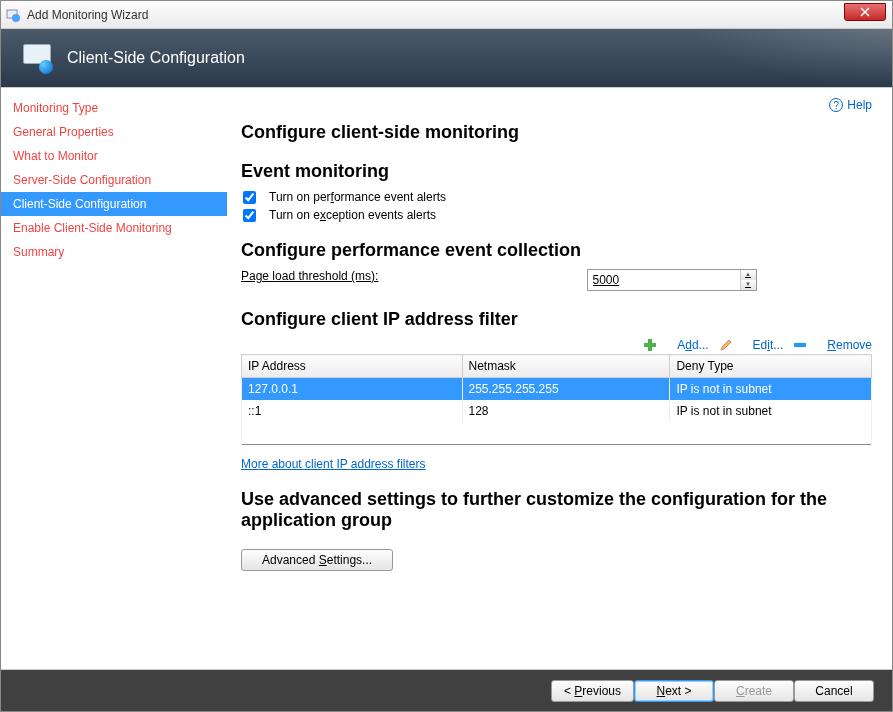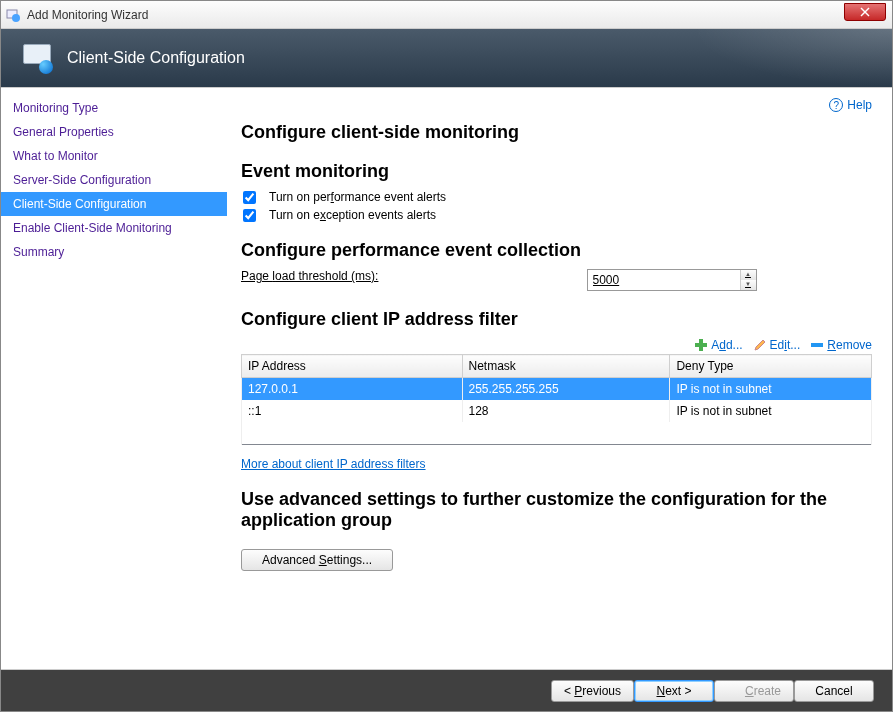--- a/index.html
+++ b/index.html
@@ -12,21 +12,21 @@
 
 .banner { height: 58px; background: linear-gradient(to bottom, #4a5a6a 0%, #3a4a5a 50%, #2a3a4a 100%); display: flex; align-items: center; padding-left: 20px; color: #fff; position: relative; overflow: hidden; }
 .banner::after { content: ""; position: absolute; right: 0; top: 0; width: 200px; height: 100%; background: radial-gradient(ellipse at top right, rgba(255,255,255,0.15), transparent 70%); }
 .banner-icon { width: 32px; height: 32px; margin-right: 14px; position: relative; }
 .banner-icon-screen { width: 28px; height: 20px; background: #e8f0f8; border: 1px solid #9ab; position: absolute; top: 2px; left: 2px; border-radius: 2px; }
 .banner-icon-orb { width: 14px; height: 14px; background: radial-gradient(circle at 30% 30%, #6cf, #06c); border-radius: 50%; position: absolute; bottom: 0; right: 0; }
 .banner-title { font-size: 16px; font-weight: 300; }
 
 .body { display: flex; height: calc(100% - 28px - 58px - 42px); background: #fff; border-top: 1px solid #ccc; }
 .sidebar { width: 226px; background: #fff; padding-top: 8px; }
-.nav-item { padding: 5px 12px; color: #4c1d95; cursor: pointer; }
+.nav-item { padding: 5px 12px; color: #ef4444; cursor: pointer; }
 .nav-item.active { background: #3399ff; color: #fff; }
 
 .content { flex: 1; padding: 10px 20px 10px 14px; position: relative; }
 .help-link { position: absolute; top: 10px; right: 20px; color: #0066cc; cursor: pointer; display: flex; align-items: center; gap: 4px; }
 .help-icon { width: 14px; height: 14px; border: 1px solid #0066cc; border-radius: 50%; display: inline-flex; align-items: center; justify-content: center; font-size: 10px; color: #0066cc; }
 
 h3.section { font-size: 18px; font-weight: bold; margin-top: 18px; margin-bottom: 8px; color: #000; }
 h3.section.first { margin-top: 24px; }
 
 .checkbox-row { display: flex; align-items: center; gap: 13px; margin: 4px 0; padding-left: 2px; }
@@ -35,37 +35,37 @@
 
 .threshold-row { display: flex; gap: 60px; margin-top: 6px; text-decoration: underline; }
 .threshold-col { flex: 1; }
 .threshold-col label { display: block; margin-bottom: 4px; }
 .spinner { display: flex; width: 170px; border: 1px solid #999; background: #fff; }
 .spinner input { flex: 1; border: none; padding: 3px 5px; outline: none; width: 100%; }
 .spinner-btns { width: 16px; display: flex; flex-direction: column; border-left: 1px solid #ccc; }
 .spinner-btn { height: 10px; background: linear-gradient(#fdfdfd,#e5e5e5); text-align: center; font-size: 6px; line-height: 8px; cursor: pointer; color: #555; }
 
 .toolbar { display: flex; justify-content: flex-end; gap: 10px; margin: 8px 0 2px 0; }
-.tool-btn { display: flex; align-items: center; gap: 3px; color: #0066cc; cursor: pointer; }
+.tool-btn { display: flex; align-items: center; gap: 20px; color: #0066cc; cursor: pointer; }
 .tool-icon { width: 14px; height: 14px; display: inline-flex; align-items: center; justify-content: center; }
 
 .ip-table { width: 100%; border: 1px solid #828790; border-collapse: collapse; }
 .ip-table th { background: linear-gradient(#fdfdfd, #ececec); border: 1px solid #cfcfcf; text-align: left; padding: 4px 6px; font-weight: normal; }
 .ip-table td { border-left: 1px solid #eee; border-right: 1px solid #eee; padding: 4px 6px; }
 .ip-table tr.selected td { background: #3399ff; color: #fff; }
 .ip-table tr.empty td { height: 22px; }
 
 .link-more { color: #0066cc; text-decoration: underline; display: inline-block; margin-top: 12px; cursor: pointer; }
 
 .adv-btn { margin-top: 10px; padding: 3px 20px; background: linear-gradient(#fdfdfd,#e5e5e5); border: 1px solid #999; border-radius: 3px; cursor: pointer; }
 
 .footer { height: 42px; border-top: 1px solid #ccc; display: flex; align-items: center; justify-content: flex-end; padding: 0 18px; background: #404040; }
 .footer button { min-width: 80px; padding: 3px 12px; border: 1px solid #999; border-radius: 3px; background: linear-gradient(#fdfdfd,#e5e5e5); cursor: pointer; }
 .footer button.primary { border: 1px solid #3399ff; box-shadow: 0 0 0 1px #8fcfff inset; }
-.footer button:disabled { color: #999; cursor: default; text-align: right; }
+.footer button:disabled { color: #999; cursor: default; }
 </style>
 </head>
 <body>
 
 <div class="titlebar">
   <span class="titlebar-icon">
     <svg width="16" height="16">
         <rect x="2" y="3" width="10" height="8" fill="#eef" stroke="#88a"></rect>
         <circle cx="11" cy="11" r="4" fill="#4aa3ff"></circle>
       </svg>

